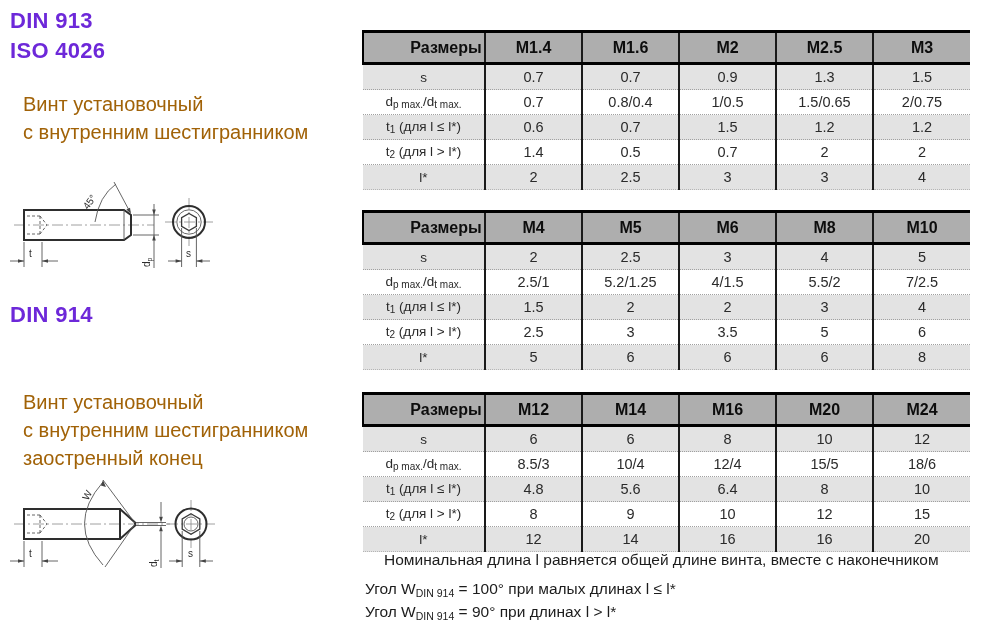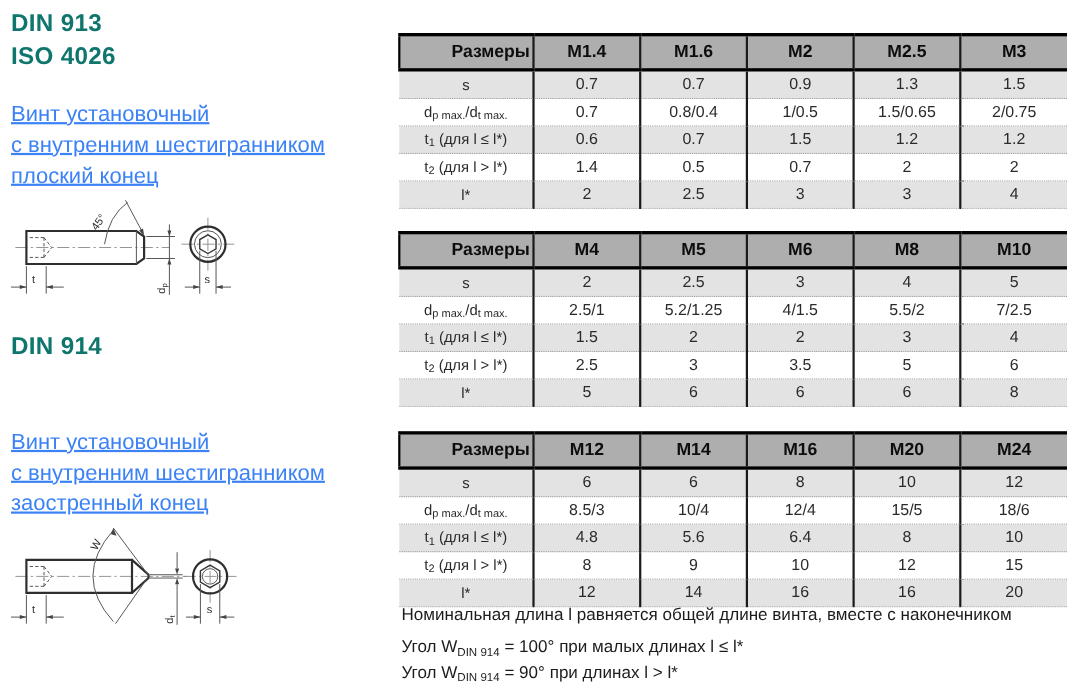--- a/index.html
+++ b/index.html
@@ -3,22 +3,22 @@
 <meta charset="utf-8">
 <style>
   html,body { margin:0; padding:0; background:#ffffff; }
   .page {
     position:relative; width:984px; height:628px; background:#ffffff;
     font-family:"Liberation Sans", sans-serif; color:#1f1f1f; overflow:hidden;
   }
   .abs { position:absolute; }
 
   
-  .std { left:10px; font-size:22px; font-weight:bold; line-height:30px; color:#0f766e; letter-spacing:0.3px; }
-  .desc { left:10px; font-size:20px; line-height:28px; color:#3b82f6;text-decoration:underline; }
+  .std { left:10px; font-size:22px; font-weight:bold; line-height:30px; color:#6d28d9; letter-spacing:0.3px; }
+  .desc { left:23px; font-size:20px; line-height:28px; color:#a16207; }
 
   
   .drawing { position:absolute; }
   .thick { fill:none; stroke:#2e2e2e; stroke-width:2; }
   .thin  { fill:none; stroke:#555; stroke-width:0.9; }
   .dash  { fill:none; stroke:#555; stroke-width:0.9; stroke-dasharray:3 2; }
   .cl    { fill:none; stroke:#888; stroke-width:0.8; stroke-dasharray:11 3 2 3; }
   .hex   { fill:none; stroke:#3a3a3a; stroke-width:1.3; }
   .arw   { fill:#444; stroke:none; }
   .lbl   { font-family:"Liberation Sans", sans-serif; font-size:10px; fill:#2c2c2c; }
@@ -52,21 +52,20 @@
 <div class="page">
 
   <div class="abs std" style="top:6px;">
     <div>DIN 913</div>
     <div>ISO 4026</div>
   </div>
 
   <div class="abs desc" style="top:90px;">
     <div>Винт установочный</div>
     <div>с внутренним шестигранником</div>
-    <div>плоский конец</div>
   </div>
 
   <svg class="drawing" style="top:170px; left:2px;" width="232" height="112" viewBox="0 0 232 112">
     <g>
       <path class="cl" d="M 12 55 H 152"></path>
       <path class="thick" d="M 22 40 H 122 L 129 45 V 65 L 122 70 H 22 Z"></path>
       <line class="thin" x1="122" y1="40" x2="122" y2="70"></line>
       <path class="dash" d="M 25 46 H 38 M 25 64 H 38 M 38 46 L 45 55 L 38 64 M 38 46 V 64"></path>
       <path class="thin" d="M 112 12 L 128 42"></path>
       <polygon class="arw" points="129,44 124.4,39.6 128,37.8"></polygon>
@@ -334,17 +333,17 @@
           <td class="rowlabel"><span>l*</span></td>
           <td>12</td>
           <td>14</td>
           <td>16</td>
           <td>16</td>
           <td>20</td>
         </tr>
       </tbody>
     </table>
 
-  <div class="abs note" style="top:551px;">Номинальная длина l равняется общей длине винта, вместе с наконечником</div>
+  <div class="abs note" style="top:551px;margin-left:19px;">Номинальная длина l равняется общей длине винта, вместе с наконечником</div>
   <div class="abs note" style="top:580px;"><span>Угол W</span><span class="seg-sub">DIN 914</span><span> = 100° при малых длинах l ≤ l*</span></div>
   <div class="abs note" style="top:603px;"><span>Угол W</span><span class="seg-sub">DIN 914</span><span> = 90° при длинах l &gt; l*</span></div>
 
 </div>
 
 </body></html>

